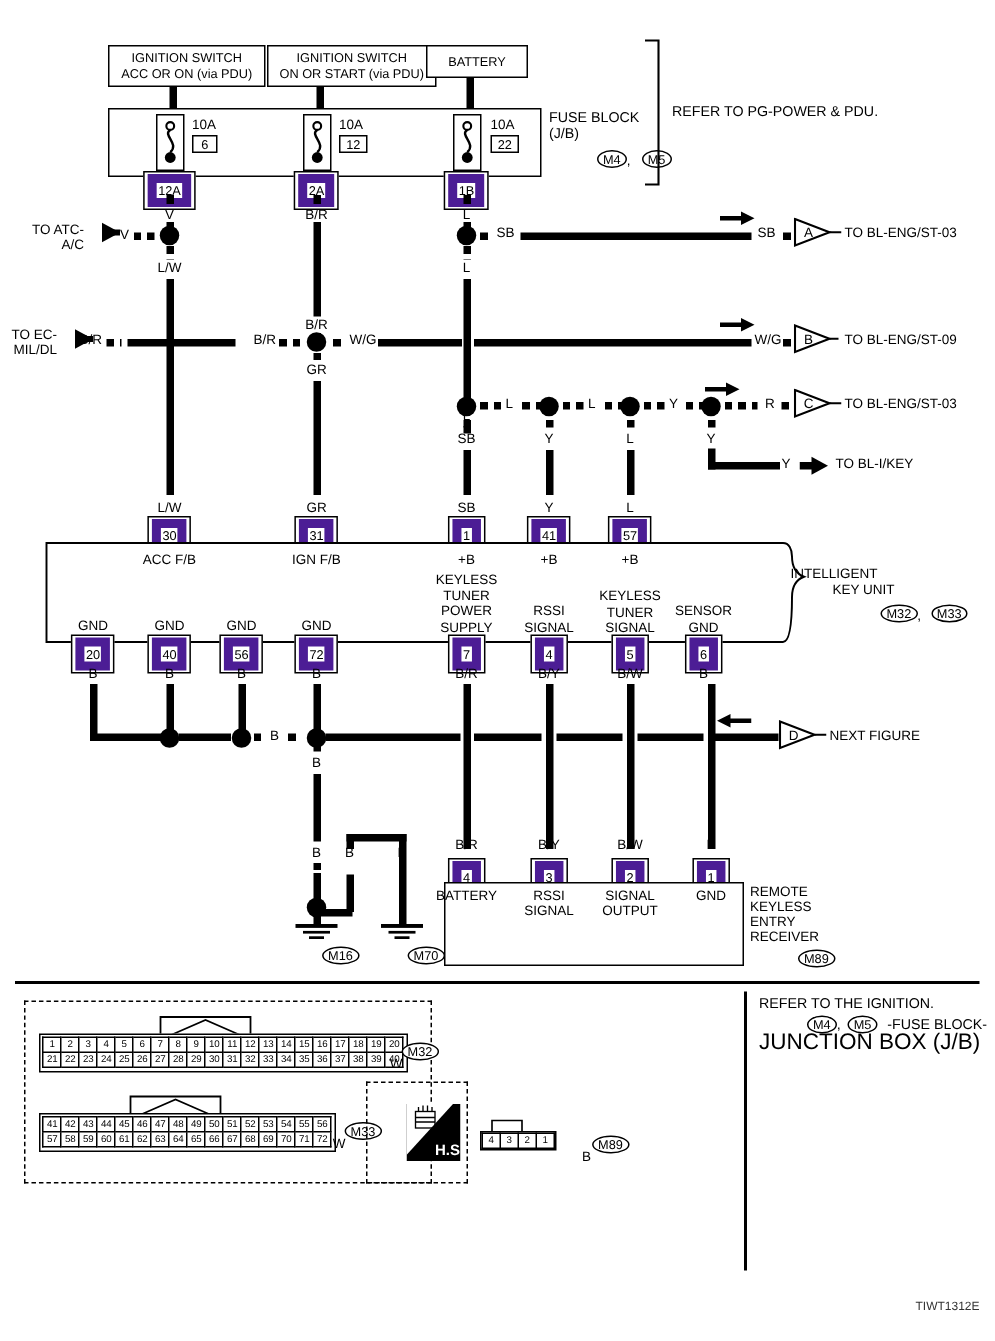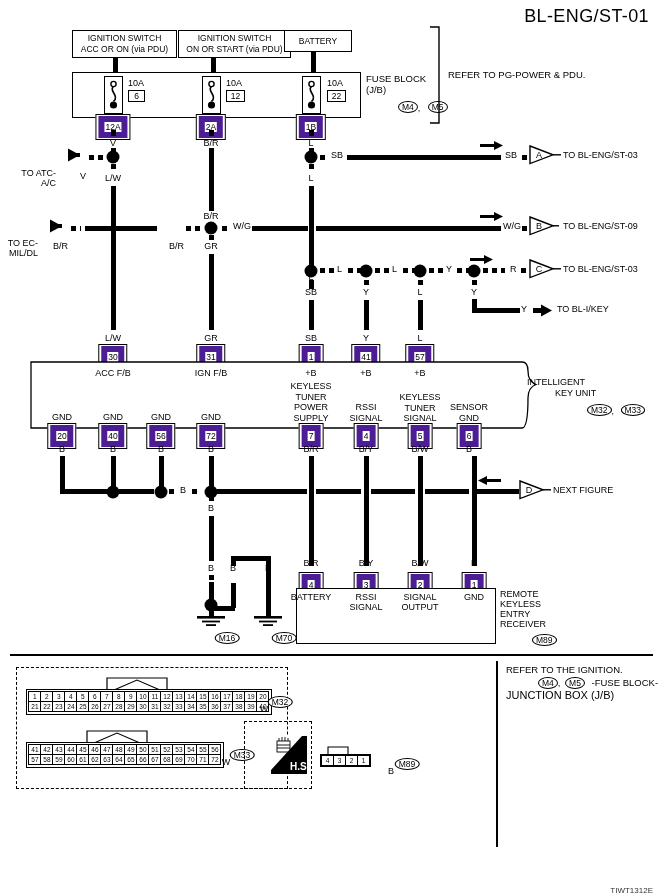--- a/index.html
+++ b/index.html
@@ -17,21 +17,21 @@
   }
   .abs{position:absolute;}
   .txt{
     position:absolute;
     font-size:9px;
     line-height:10px;
     white-space:pre;
     letter-spacing:0px;
   }
   .txt.c{transform:translateX(-50%);text-align:center;}
-  .txt.r{transform:translateX(-100%);text-align:right;margin-top:20px;}
+  .txt.r{transform:translateX(-100%);text-align:right;}
   .title{
     position:absolute;
     font-size:18px;
     font-weight:400;
     letter-spacing:0.4px;
   }
   
   .w{position:absolute;background:#000;}
   .wv{width:5px;}
   .wh{height:5px;}
@@ -126,21 +126,20 @@
     box-sizing:border-box;
     background:transparent;
   }
   .sep{position:absolute;background:#000;}
 </style>
 </head>
 <body>
 
 <div id="page">
 
-  <div class="title" style="right:14px;top:6px;transform:translateX(0);">BL-ENG/ST-01</div>
 
   <div class="box" style="left:72px;top:30px;width:105px;height:28px;"></div>
   <div class="boxlabel" style="left:72px;top:33px;width:105px;">IGNITION SWITCH</div>
   <div class="boxlabel" style="left:72px;top:44px;width:105px;">ACC OR ON (via PDU)</div>
 
   <div class="box" style="left:178px;top:30px;width:113px;height:28px;"></div>
   <div class="boxlabel" style="left:178px;top:33px;width:113px;">IGNITION SWITCH</div>
   <div class="boxlabel" style="left:178px;top:44px;width:113px;">ON OR START (via PDU)</div>
 
   <div class="box" style="left:284px;top:30px;width:68px;height:22px;"></div>
@@ -709,17 +708,17 @@
   </div>
   <div class="txt c" style="left:391px;top:766px;">B</div>
 
   <div class="sep" style="left:496px;top:661px;width:1.6px;height:186px;"></div>
   <div class="txt" style="left:506px;top:665px;font-size:9.5px;">REFER TO THE IGNITION.</div>
   <div class="abs" style="left:506px;top:677px;font-size:9.5px;">
     <span class="circ" style="font-size:8.5px;">M4</span><span class="txt" style="position:relative;font-size:9.5px;">,</span>
     <span class="circ" style="font-size:8.5px;margin-left:2px;">M5</span>
     <span class="txt" style="position:relative;font-size:9.5px;margin-left:4px;">-FUSE BLOCK-</span>
   </div>
-  <div class="txt" style="left:506px;top:690px;font-size:11px;">JUNCTION BOX (J/B)</div>
+  <div class="txt" style="left:506px;top:690px;font-size:15px;">JUNCTION BOX (J/B)</div>
 
   <div class="txt r" style="left:653px;top:866px;font-size:8px;color:#333;">TIWT1312E</div>
 
 </div>
 
 </body></html>

